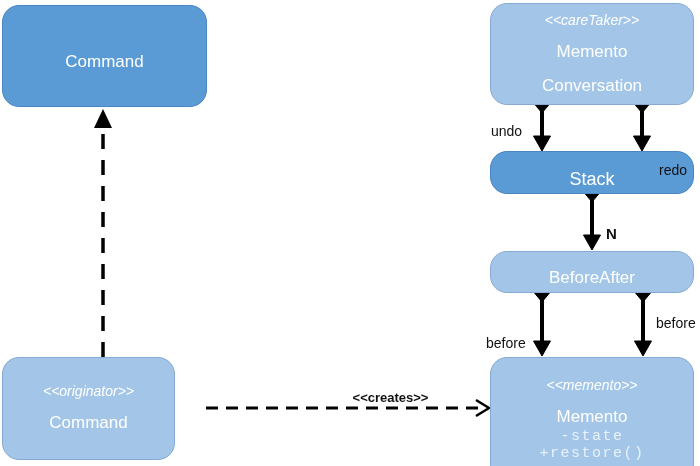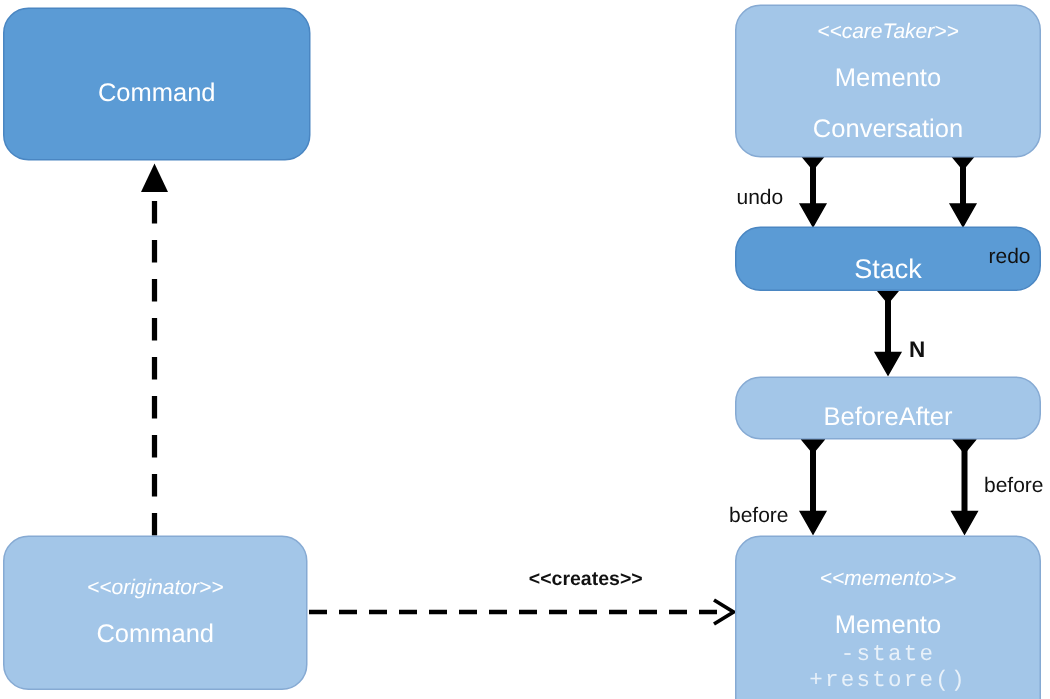--- a/index.html
+++ b/index.html
@@ -28,28 +28,28 @@
   }
   .edge-label.bold{font-weight:700;font-size:15px;}
   .edge-label.creates{width:285px;text-align:center;font-weight:600;font-size:13px;}
 
   
   #n-command{left:2px;top:5px;width:205px;height:102px;}
   #n-memconv{left:490px;top:3px;width:204px;height:102px;}
   #n-stack{left:490px;top:151px;width:204px;height:43px;}
   #n-beforeafter{left:490px;top:251px;width:204px;height:42px;}
   #n-memento{left:490px;top:357px;width:204px;height:125px;}
-  #n-memcmd{left:2px;top:357px;width:203px;height:103px;}
+  #n-memcmd{left:2px;top:357px;width:173px;height:103px;}
 
   #l-undo{left:491px;top:124px;}
   #l-redo{left:659px;top:119px;margin-top:44px;}
   #l-n{left:606px;top:226px;}
   #l-before{left:486px;top:316px;margin-top:20px;}
   #l-after{left:656px;top:316px;}
-  #l-creates{left:205px;top:378px;padding-left:43px;}
+  #l-creates{left:205px;top:390px;padding-left:43px;}
 </style>
 </head>
 <body>
 
 <div class="canvas">
 
   <svg class="edges" viewBox="0 0 700 466">
 
     <g stroke="#000" fill="#000">
       <polygon points="542,95 549.5,104 542,113 534.5,104"></polygon>

